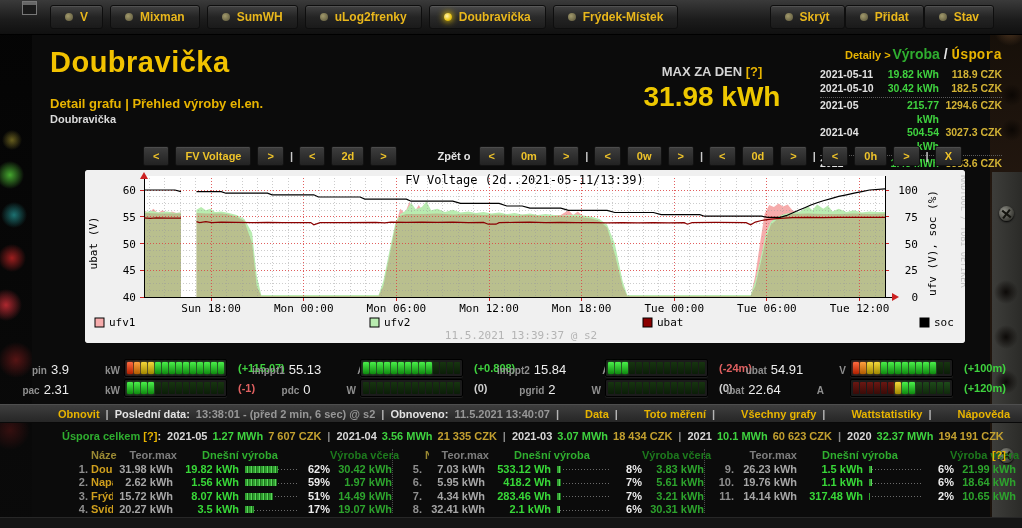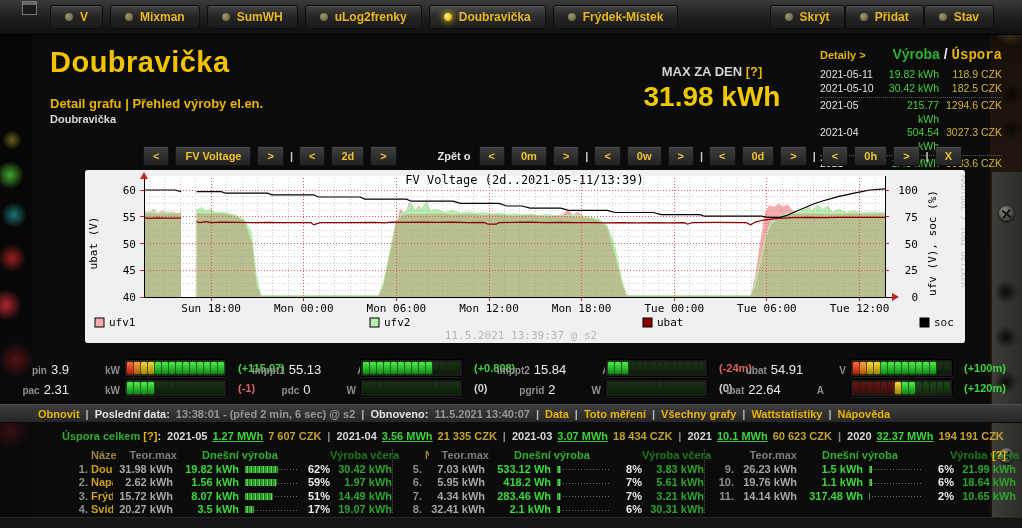--- a/index.html
+++ b/index.html
@@ -53,25 +53,25 @@
 
   #max-panel{position:absolute;left:612px;top:56px;width:200px;text-align:center;z-index:2;}
   #max-panel .mlabel{font-size:13px;font-weight:bold;color:#d4d4d4;margin-top:8px;}
   #max-panel .mhelp{color:#e8b400;cursor:pointer;}
   #max-panel .mvalue{font-size:28px;font-weight:bold;color:#eec800;margin-top:2px;}
   #max-panel .avgmin{font-size:12px;font-weight:bold;margin-top:5px;white-space:nowrap;}
   .green-t{color:#2fae2f;} .red-t{color:#cf3333;} .pipe-t{color:#b8b894;}
 
   #stats{position:absolute;left:820px;top:46px;width:182px;z-index:2;}
   #stats-head{display:flex;justify-content:space-between;align-items:baseline;}
-  #details-link{font-size:11px;font-weight:bold;color:#e8b400;cursor:pointer;}
+  #details-link{font-size:11px;font-weight:bold;color:#e8b400;cursor:pointer;margin-left:25px;}
   #stats-title{font-size:14px;font-weight:bold;}
   #stats-title .tg{color:#2fae2f;} #stats-title .ts{color:#e6e6e6;} #stats-title .ty{color:#e8b400;font-family:Liberation Mono, monospace;}
   #stats-rows{margin-top:5px;}
-  .stat-row{display:grid;grid-template-columns:62px 1fr 60px;gap:3px;font-size:10.5px;font-weight:normal;line-height:13.5px;}
+  .stat-row{display:grid;grid-template-columns:62px 1fr 60px;gap:3px;font-size:10.5px;font-weight:bold;line-height:13.5px;}
   .stat-row .sp{color:#e2e2e2;text-align:left;}
   .stat-row .se{color:#3fd23f;text-align:right;}
   .stat-row .sm{color:#d3b335;text-align:right;}
   .stat-sep{border-top:1px dotted #5a5a5a;margin:2px 0 1px;}
 
   
   #toolbar{position:absolute;left:85px;top:145px;width:877px;height:22px;display:flex;justify-content:space-between;align-items:center;z-index:2;}
   #toolbar-left{display:flex;gap:6px;align-items:center;margin-left:58px;}
   #toolbar-right{display:flex;gap:6px;align-items:center;}
   .tbtn{height:18px;padding:0 9px;display:flex;align-items:center;cursor:pointer;
@@ -97,31 +97,31 @@
   .seg.d{background:linear-gradient(#173510,#0b1d08);}
   .seg.dr{background:linear-gradient(#6b1712,#3a0b08);}
   .seg.dg{background:linear-gradient(#1e4a1a,#10290c);}
   .gdelta{position:absolute;font-size:11px;font-weight:bold;white-space:nowrap;}
   .gdelta.pos{color:#3fd23f;} .gdelta.neg{color:#e06060;} .gdelta.zero{color:#cfcfcf;}
 
   
   #statusbar{position:absolute;left:0;top:404px;width:1022px;height:19px;z-index:2;
     background:linear-gradient(#3e3e3e,#262626);border-top:1px solid #4e4e4e;border-bottom:1px solid #090909;
     display:flex;align-items:center;gap:6px;padding-left:38px;box-sizing:border-box;font-size:11px;font-weight:bold;white-space:nowrap;}
-  #statusbar .link{color:#e8b400;cursor:pointer;}
+  #statusbar .link{color:#e8b400;cursor:pointer;margin-left:20px;}
   #statusbar .label{color:#e3e3e3;}
   #statusbar .dim{color:#979797;}
   #statusbar .sep{color:#b5b5b5;}
 
   
   #savings{position:absolute;left:62px;top:430px;font-size:11px;font-weight:bold;white-space:nowrap;z-index:2;}
   #savings .slabel{color:#2fae2f;} #savings .shelp{color:#e8b400;cursor:pointer;}
   #savings .colon{color:#dddddd;}
   #savings .period{color:#d8d8d8;margin-left:6px;}
-  #savings .energy{color:#3fd23f;margin-left:5px;text-decoration:underline;}
+  #savings .energy{color:#3fd23f;margin-left:5px;}
   #savings .money{color:#c3a030;margin-left:5px;}
   #savings .ssep{color:#8a8a8a;margin-left:6px;}
 
   
   .pgroup{position:absolute;top:449px;z-index:2;font-size:11px;font-weight:bold;}
   #pgroup-0{left:64px;width:328px;} #pgroup-1{left:398px;width:306px;} #pgroup-2{left:710px;width:294px;}
   .prow{display:flex;align-items:center;height:13.5px;line-height:13px;white-space:nowrap;}
   .c-num{width:24px;text-align:right;color:#8f8f8f;margin-right:3px;flex:none;}
   .c-name{flex:1;color:#cf9f1d;cursor:pointer;overflow:hidden;}
   .c-teor{width:60px;text-align:right;color:#a6a6a6;flex:none;}

